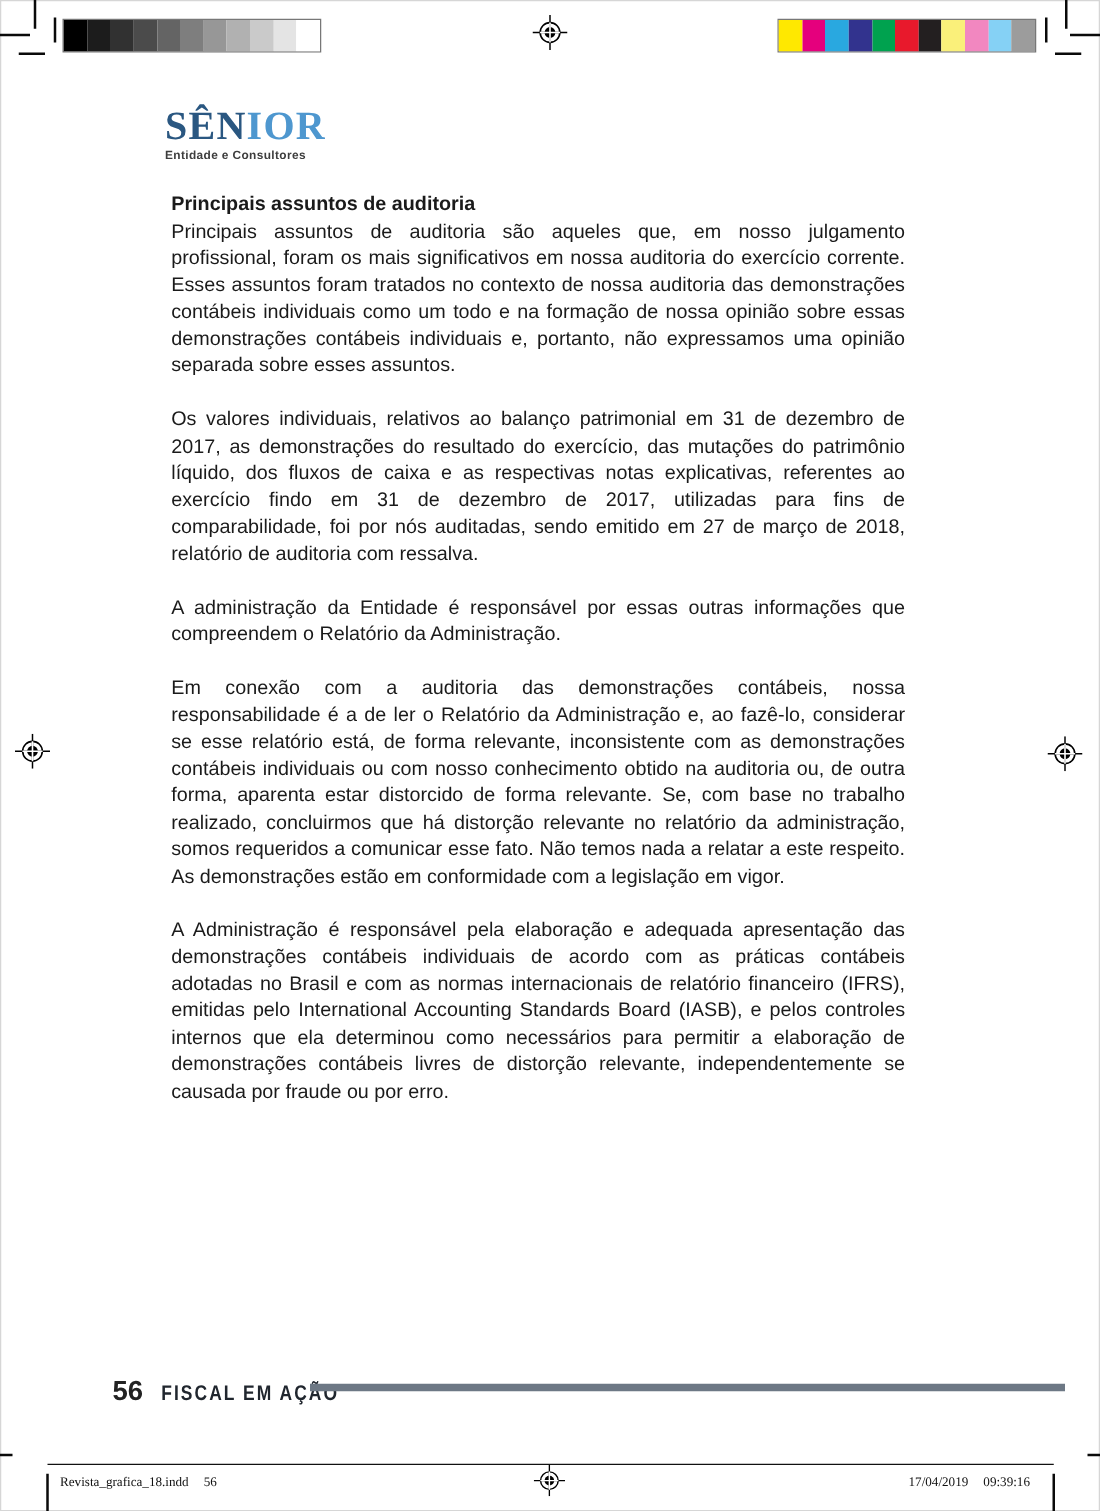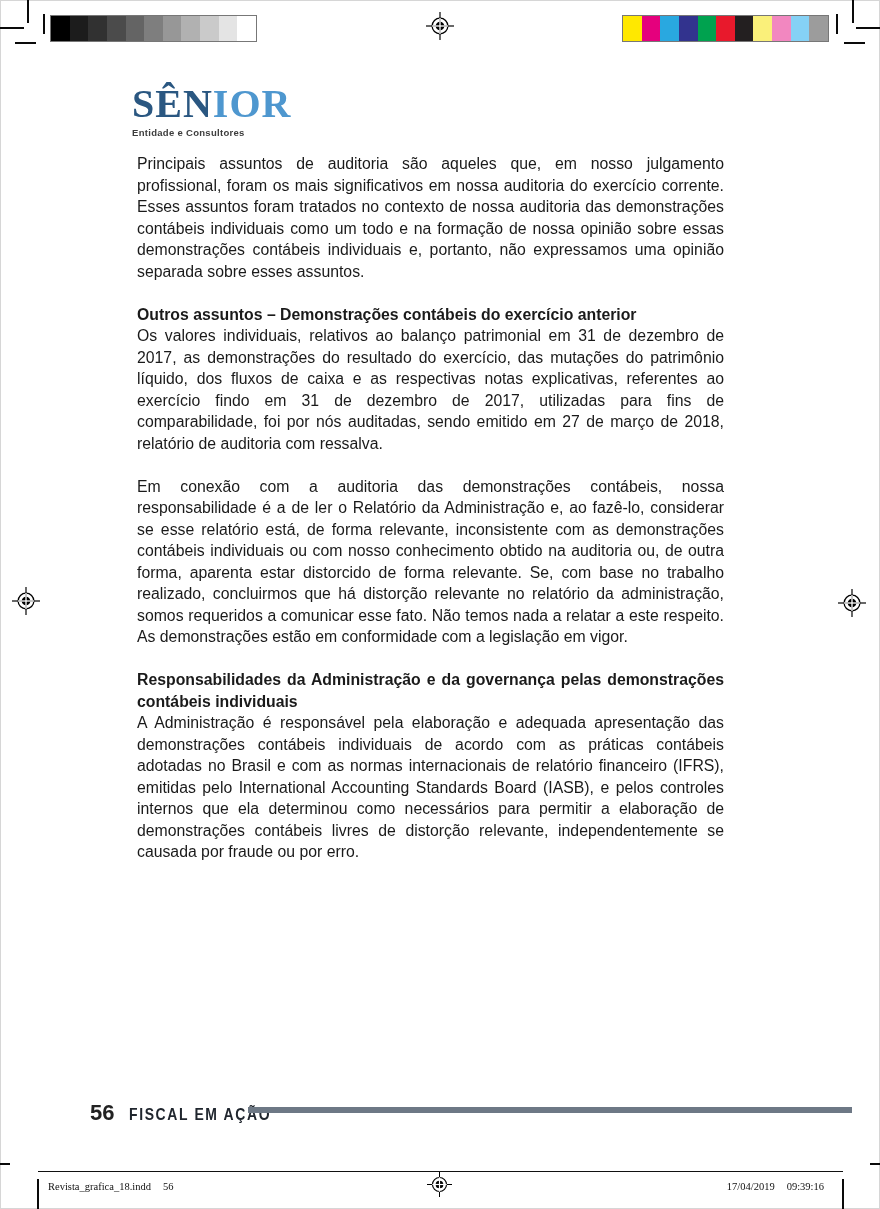--- a/index.html
+++ b/index.html
@@ -36,21 +36,21 @@
   .reg svg { display: block; width: 100%; height: 100%; }
   #reg-top    { left: 426px; top: 12px; }
   #reg-left   { left: 12px;  top: 587px; }
   #reg-right  { left: 838px; top: 589px; }
   #reg-bottom { left: 427px; top: 1172px; width: 25px; height: 25px; }
 
   
   .brand { position: absolute; left: 132px; top: 84px; }
   .brand-name {
     font-family: "Liberation Serif", serif;
-    font-size: 40px; font-weight: 700;
+    font-size: 32px; font-weight: 700;
     letter-spacing: 1px; line-height: 1;
   }
   .brand-name .dark  { color: #2a5781; }
   .brand-name .light { color: #4e97cf; }
   .brand-tagline {
     margin-top: 3px;
     font-size: 9.5px; font-weight: 700;
     letter-spacing: 0.3px;
     color: #3d3d3d;
   }
@@ -183,25 +183,25 @@
       <line x1="5.5" y1="13" x2="20.5" y2="13" stroke="#fff" stroke-width="1.2"></line>
     </svg>
 </div>
 
 <div class="brand">
   <div class="brand-name"><span class="dark">SÊN</span><span class="light">IOR</span></div>
   <div class="brand-tagline">Entidade e Consultores</div>
 </div>
 
 <div class="doc">
+  <p class="h">Principais assuntos de auditoria</p>
   <p class="p">Principais assuntos de auditoria são aqueles que, em nosso julgamento profissional, foram os mais significativos em nossa auditoria do exercício corrente. Esses assuntos foram tratados no contexto de nossa auditoria das demonstrações contábeis individuais como um todo e na formação de nossa opinião sobre essas demonstrações contábeis individuais e, portanto, não expressamos uma opinião separada sobre esses assuntos.</p>
-  <p class="h">Outros assuntos – Demonstrações contábeis do exercício anterior</p>
   <p class="p">Os valores individuais, relativos ao balanço patrimonial em 31 de dezembro de 2017, as demonstrações do resultado do exercício, das mutações do patrimônio líquido, dos fluxos de caixa e as respectivas notas explicativas, referentes ao exercício findo em 31 de dezembro de 2017, utilizadas para fins de comparabilidade, foi por nós auditadas, sendo emitido em 27 de março de 2018, relatório de auditoria com ressalva.</p>
+  <p class="p">A administração da Entidade é responsável por essas outras informações que compreendem o Relatório da Administração.</p>
   <p class="p">Em conexão com a auditoria das demonstrações contábeis, nossa responsabilidade é a de ler o Relatório da Administração e, ao fazê-lo, considerar se esse relatório está, de forma relevante, inconsistente com as demonstrações contábeis individuais ou com nosso conhecimento obtido na auditoria ou, de outra forma, aparenta estar distorcido de forma relevante. Se, com base no trabalho realizado, concluirmos que há distorção relevante no relatório da administração, somos requeridos a comunicar esse fato. Não temos nada a relatar a este respeito. As demonstrações estão em conformidade com a legislação em vigor.</p>
-  <p class="h">Responsabilidades da Administração e da governança pelas demonstrações contábeis individuais</p>
   <p class="p">A Administração é responsável pela elaboração e adequada apresentação das demonstrações contábeis individuais de acordo com as práticas contábeis adotadas no Brasil e com as normas internacionais de relatório financeiro (IFRS), emitidas pelo International Accounting Standards Board (IASB), e pelos controles internos que ela determinou como necessários para permitir a elaboração de demonstrações contábeis livres de distorção relevante, independentemente se causada por fraude ou por erro.</p>
 </div>
 
 <div class="footer-pagenum">56</div>
 <div class="footer-mag">FISCAL EM AÇÃO</div>
 <div class="footer-rule" style="background: rgb(109, 120, 133);"></div>
 
 <div class="slug-rule"></div>
 <div id="slug-left" class="slug-text">
   <span>Revista_grafica_18.indd</span><span class="slug-gap"></span><span>56</span>

